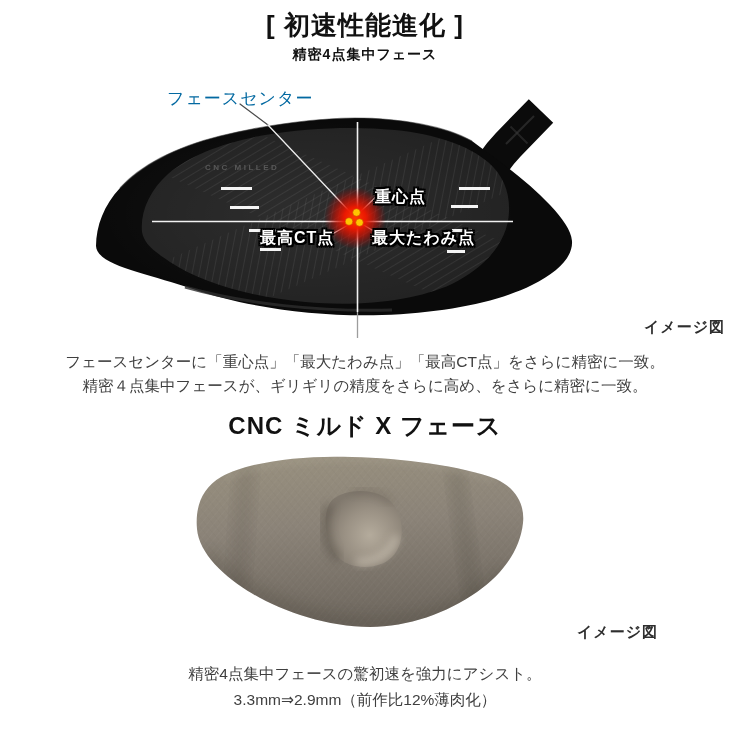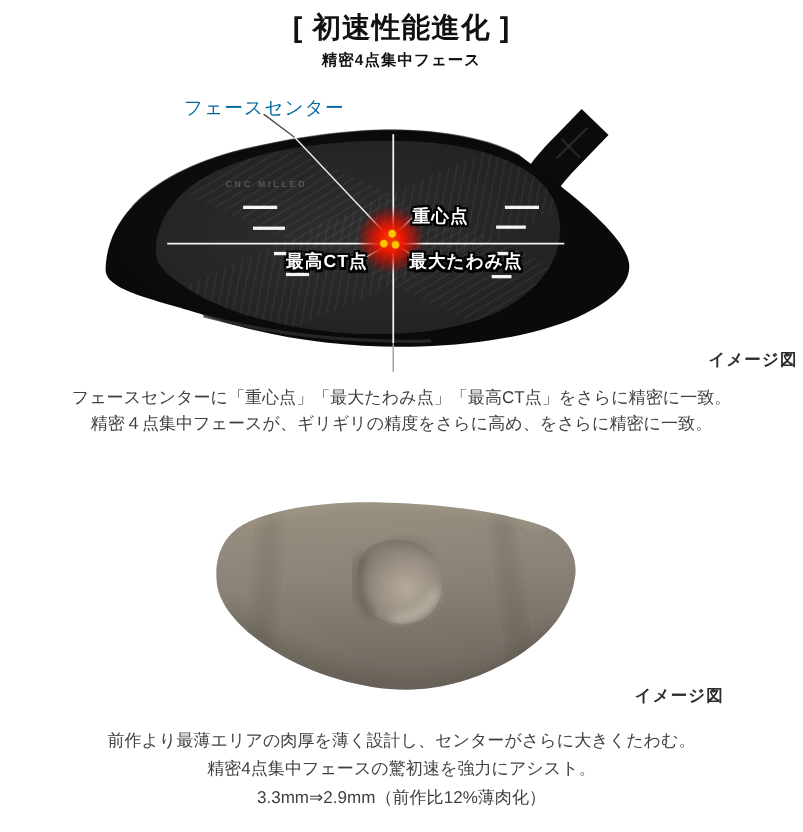--- a/index.html
+++ b/index.html
@@ -167,22 +167,22 @@
   <div class="pt-label lbl-maxct">最高CT点</div>
   <div class="pt-label lbl-maxflex">最大たわみ点</div>
 
   <div class="abs img-note note-1">イメージ図</div>
 
   <div class="abs centered body-text desc1">
     <div>フェースセンターに「重心点」「最大たわみ点」「最高CT点」をさらに精密に一致。</div>
     <div>精密４点集中フェースが、ギリギリの精度をさらに高め、をさらに精密に一致。</div>
   </div>
 
+  <div class="abs centered section2-heading">CNC ミルド X フェース</div>
 
   <div class="abs img-note note-2">イメージ図</div>
 
   <div class="abs centered body-text desc2">
-    <div>前作より最薄エリアの肉厚を薄く設計し、センターがさらに大きくたわむ。</div>
     <div>精密4点集中フェースの驚初速を強力にアシスト。</div>
     <div>3.3mm⇒2.9mm（前作比12%薄肉化）</div>
   </div>
 
 </div>
 
 </body></html>

